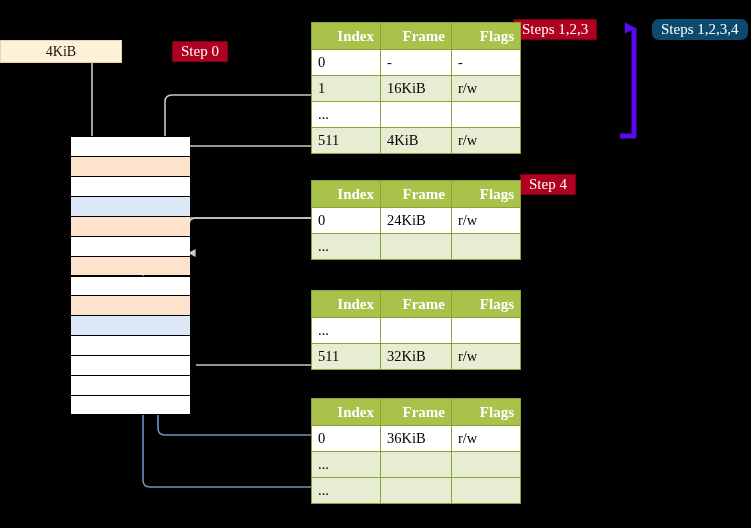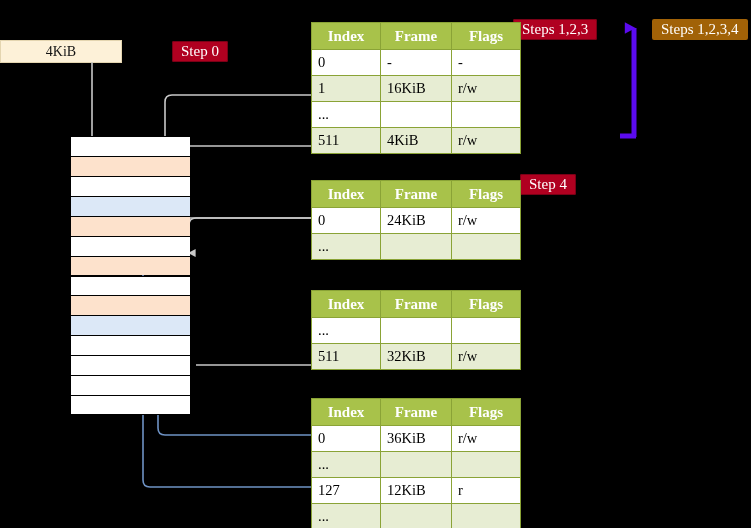--- a/index.html
+++ b/index.html
@@ -15,21 +15,21 @@
     position:absolute;
     font-family:"Liberation Serif", serif;
     font-size:15px;
     color:#ffffff;
     padding:2px 9px 3px 9px;
     white-space:nowrap;
     line-height:16px;
     border-radius:2px;
   }
   .badge.red{ background:#b00020; box-shadow:0 0 0 1px #7a0016 inset; }
-  .badge.blue{ background:#a16207; }
+  .badge.blue{ background:#0c4a6e;border-radius:7px; }
 
   
   .kib-box{
     position:absolute;
     background:#fdf1d8;
     border:1px solid #e4d5b0;
     color:#111;
     font-size:14px;
     display:flex;align-items:center;justify-content:center;
     line-height:1;
@@ -54,21 +54,21 @@
     border-collapse:collapse;
     font-family:"Liberation Serif", serif;
     font-size:14.5px;
     background:#ffffff;
     table-layout:fixed;
   }
   table.pt th{
     background:#a8c24a;
     color:#ffffff;
     font-weight:bold;
-    text-align:center;
+    text-align:right;
     padding:3px 6px;
     border:1px solid #8aa336;
     font-size:15px;
     height:20px;
   }
   table.pt td{
     border:1px solid #8aa336;
     padding:3px 6px;
     height:19px;
     color:#000;
@@ -253,25 +253,20 @@
         <tr>
           <td class="col-index">0</td>
           <td class="col-frame">36KiB</td>
           <td class="col-flags">r/w</td>
         </tr>
         <tr class="alt">
           <td class="col-index">...</td>
           <td class="col-frame"></td>
           <td class="col-flags"></td>
         </tr>
-        <tr>
-          <td class="col-index">127</td>
-          <td class="col-frame">12KiB</td>
-          <td class="col-flags">r</td>
-        </tr>
         <tr class="alt">
           <td class="col-index">...</td>
           <td class="col-frame"></td>
           <td class="col-flags"></td>
         </tr>
       </tbody>
     </table>
 
 </div>
 

